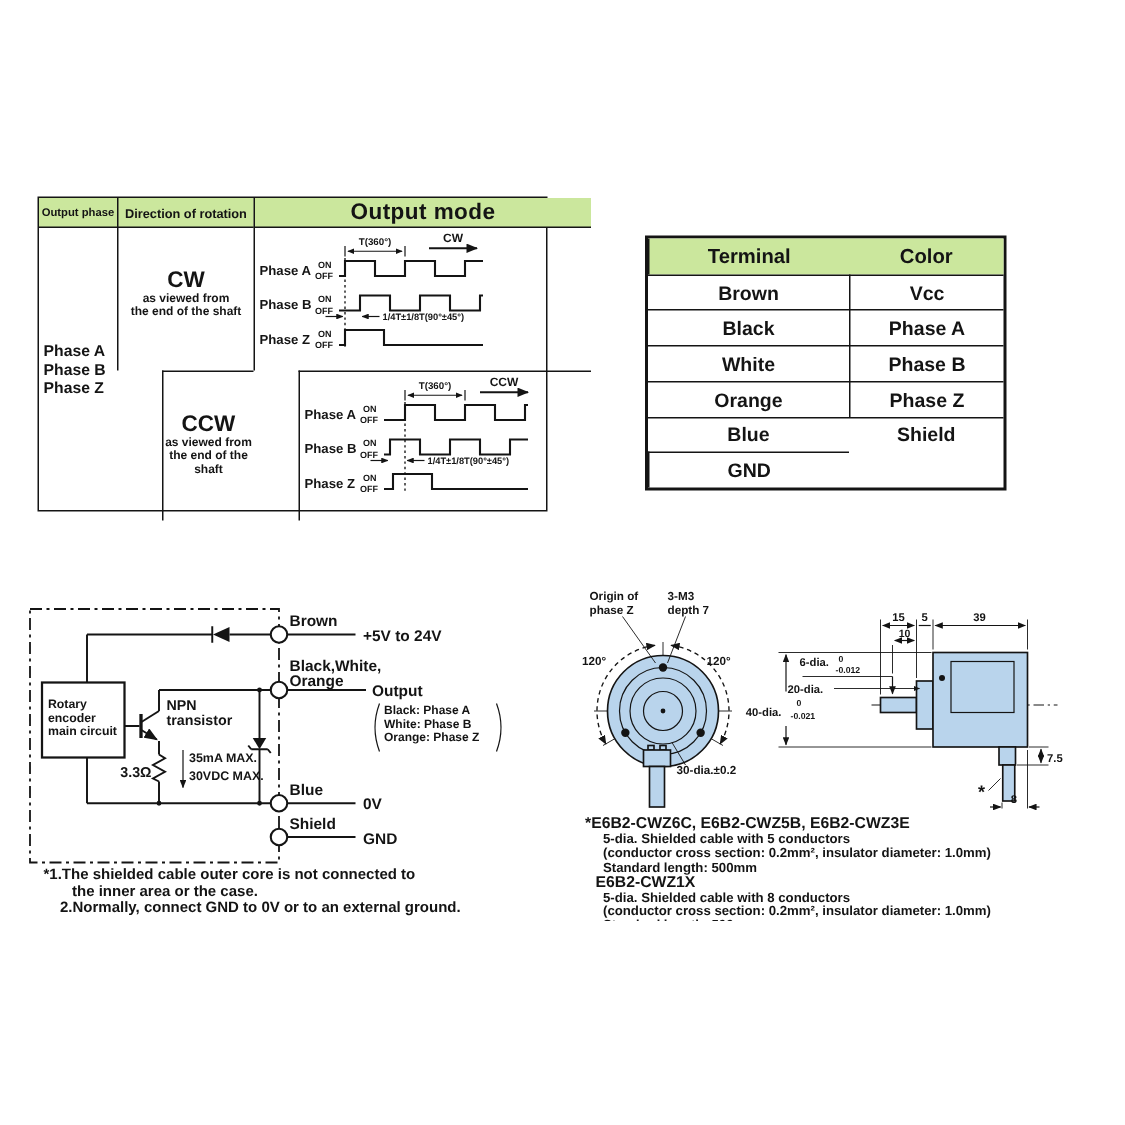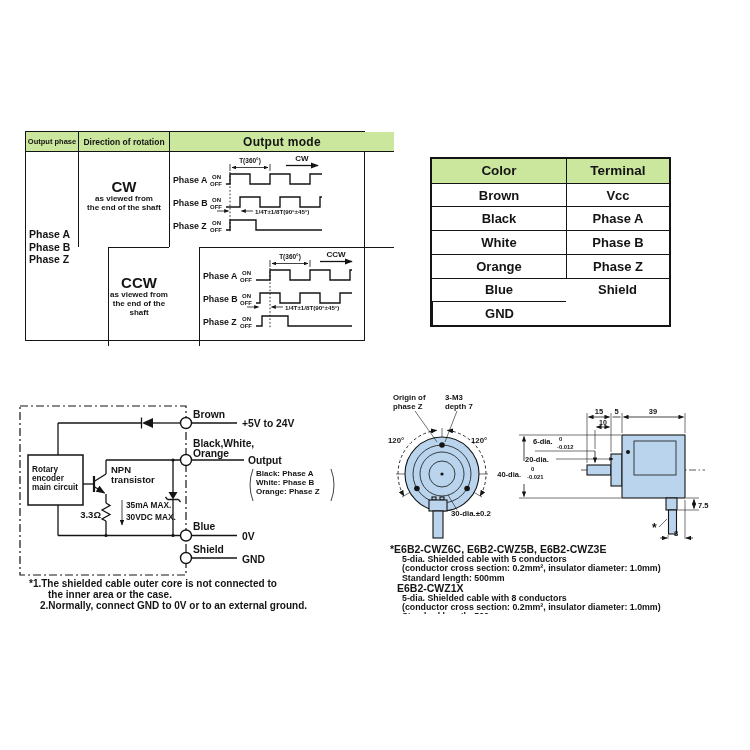--- a/index.html
+++ b/index.html
@@ -9,21 +9,21 @@
 
   
   .op-table{position:absolute;left:25px;top:131px;width:340px;height:210px;
     border:1.8px solid var(--line);display:grid;
     grid-template-columns:52px 91px 1fr;grid-template-rows:20px 95px 1fr;}
   .op-table>div{border-color:var(--line);}
   .hd{background:var(--green);display:flex;align-items:center;justify-content:center;
       font-weight:700;border-bottom:1.4px solid var(--line);}
   .h1{font-size:7.5px;}
   .h2{font-size:8.5px;}
-  .h3{font-size:12px;letter-spacing:.3px;}
+  .h3{font-size:15px;letter-spacing:.3px;}
   .bl{border-left:1.2px solid var(--line);}
   .bt{border-top:1.2px solid var(--line);margin-left:30px;}
   .phases{grid-row:2/4;grid-column:1;padding:76px 0 0 3px;font-size:10.5px;font-weight:700;line-height:12.5px;}
   .dir{padding-top:27px;text-align:center;}
   .dir-big{font-size:15px;font-weight:700;line-height:15px;}
   .dir-sub{font-size:8px;font-weight:700;line-height:9px;}
   .mode{padding:0;}
   .op-note{position:absolute;left:78px;top:345px;font-size:10px;font-weight:700;line-height:12px;}
   .op-note .l2{padding-left:8px;}
 
@@ -168,22 +168,22 @@
         <line x1="70" y1="20" x2="70" y2="80" class="dots"></line>
         <line x1="47" y1="59" x2="58.5" y2="59" class="thin" marker-end="url(#mk-ccw)"></line>
         <line x1="83" y1="59" x2="71.5" y2="59" class="thin" marker-end="url(#mk-ccw)"></line>
         <text x="85" y="61.5" class="f62">1/4T±1/8T(90°±45°)</text>
       </svg>
     </div>
   </div>
 
 
   <div class="wt">
+    <div class="whd wl">Terminal</div>
     <div class="whd">Color</div>
-    <div class="whd wl">Terminal</div>
     <div class="wr">Brown</div>
     <div class="wr wl">Vcc</div>
     <div class="wr">Black</div>
     <div class="wr wl">Phase A</div>
     <div class="wr">White</div>
     <div class="wr wl">Phase B</div>
     <div class="wr">Orange</div>
     <div class="wr wl">Phase Z</div>
     <div class="wr">Blue</div>
     <div class="wr">Shield</div>

